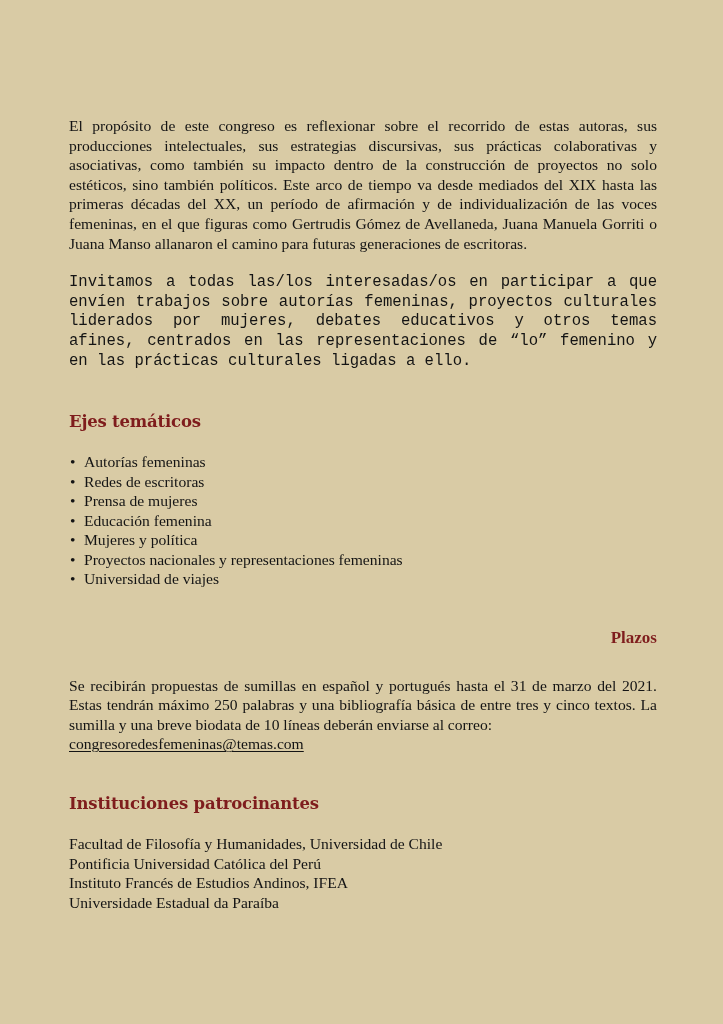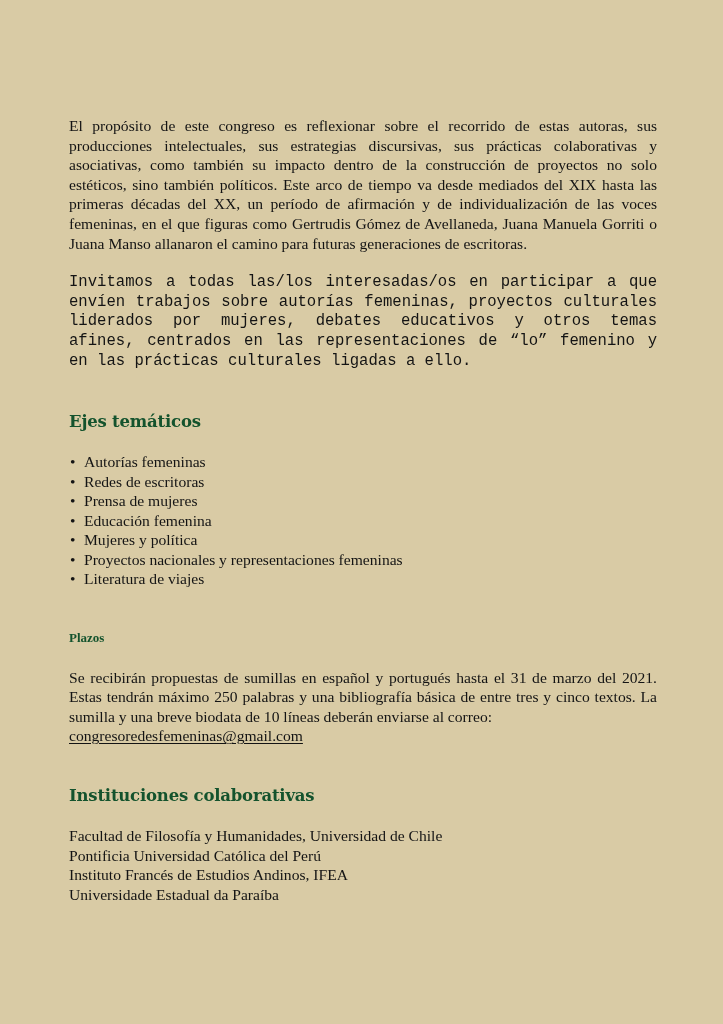--- a/index.html
+++ b/index.html
@@ -30,40 +30,40 @@
     }
     #p1 { margin-bottom: 20px; }
     #p2 { margin-bottom: 0; font-family: Liberation Mono, monospace; }
     h2.section {
       margin: 0;
       font-family: "DejaVu Serif", "Liberation Serif", serif;
       font-weight: bold;
       font-size: 16.5px;
       line-height: 20px;
       letter-spacing: -0.2px;
-      color: #14532d;
+      color: #7f1d1d;
     }
     #h-ejes { margin-top: 41px; margin-bottom: 20px; }
     ul.topics {
       list-style: none;
       margin: 0;
       padding: 0;
       font-size: 15.6px;
       line-height: 19.5px;
     }
     ul.topics li {
       position: relative;
       padding-left: 15px;
     }
     ul.topics li .bullet {
       position: absolute;
       left: 1px;
       top: 0;
     }
-    #h-plazos { margin-top: 39px; margin-bottom: 20px; font-family: "Liberation Serif", serif; font-size: 13px; letter-spacing: 0; }
+    #h-plazos { margin-top: 39px; margin-bottom: 28px; font-family: "Liberation Serif", serif; font-size: 17px; letter-spacing: 0; text-align: right; }
     #p3 b { font-weight: normal; }
     a.email {
       color: #141414;
       text-decoration: underline;
       text-underline-offset: 2px;
     }
     #h-inst { margin-top: 40px; margin-bottom: 20px; }
     .inst-list div {
       font-size: 15.6px;
       line-height: 19.6px;
@@ -80,27 +80,27 @@
     <p class="body" id="p2">Invitamos a todas las/los interesadas/os en participar a que envíen trabajos sobre autorías femeninas, proyectos culturales liderados por mujeres, debates educativos y otros temas afines, centrados en las representaciones de “lo” femenino y en las prácticas culturales ligadas a ello.</p>
 
     <h2 class="section" id="h-ejes">Ejes temáticos</h2>
     <ul class="topics">
       <li><span class="bullet">•</span><span>Autorías femeninas</span></li>
       <li><span class="bullet">•</span><span>Redes de escritoras</span></li>
       <li><span class="bullet">•</span><span>Prensa de mujeres</span></li>
       <li><span class="bullet">•</span><span>Educación femenina</span></li>
       <li><span class="bullet">•</span><span>Mujeres y política</span></li>
       <li><span class="bullet">•</span><span>Proyectos nacionales y representaciones femeninas</span></li>
-      <li><span class="bullet">•</span><span>Literatura de viajes</span></li>
+      <li><span class="bullet">•</span><span>Universidad de viajes</span></li>
     </ul>
 
     <h2 class="section" id="h-plazos">Plazos</h2>
-    <p class="body" id="p3"><span>Se recibirán propuestas de sumillas en español y portugués </span><b>hasta el 31 de marzo del 2021</b><span>. Estas tendrán máximo 250 palabras y una bibliografía básica de entre tres y cinco textos. La sumilla y una breve biodata de 10 líneas deberán enviarse al correo:</span><br><a class="email" href="#">congresoredesfemeninas@gmail.com</a></p>
+    <p class="body" id="p3"><span>Se recibirán propuestas de sumillas en español y portugués </span><b>hasta el 31 de marzo del 2021</b><span>. Estas tendrán máximo 250 palabras y una bibliografía básica de entre tres y cinco textos. La sumilla y una breve biodata de 10 líneas deberán enviarse al correo:</span><br><a class="email" href="#">congresoredesfemeninas@temas.com</a></p>
 
-    <h2 class="section" id="h-inst">Instituciones colaborativas</h2>
+    <h2 class="section" id="h-inst">Instituciones patrocinantes</h2>
     <div class="inst-list">
       <div>Facultad de Filosofía y Humanidades, Universidad de Chile</div>
       <div>Pontificia Universidad Católica del Perú</div>
       <div>Instituto Francés de Estudios Andinos, IFEA</div>
       <div>Universidade Estadual da Paraíba</div>
     </div>
 
   </div>
 </div>
 

